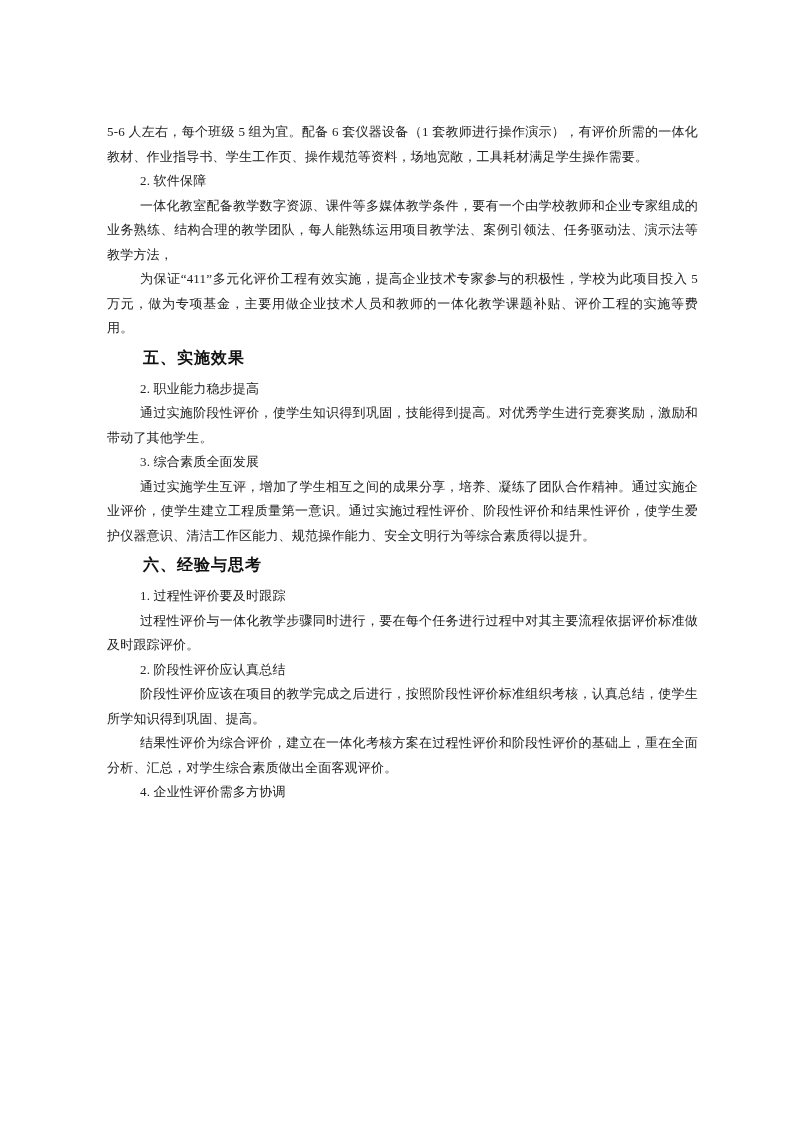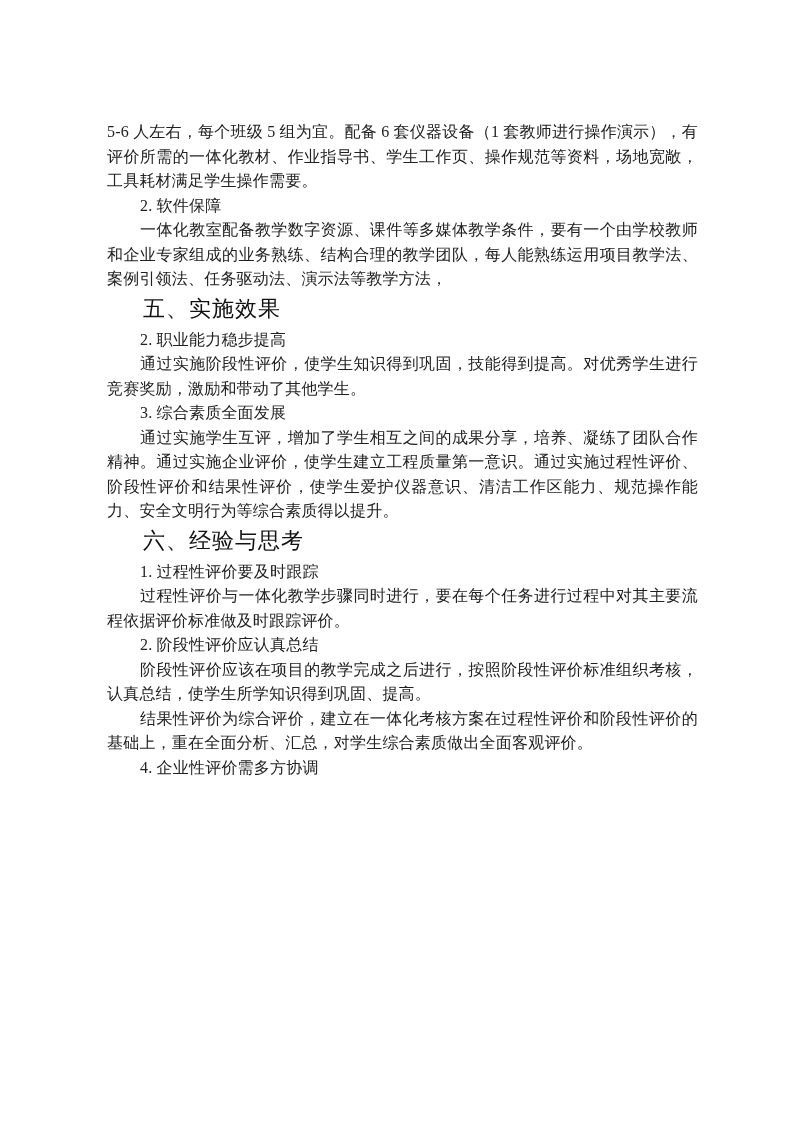--- a/index.html
+++ b/index.html
@@ -16,47 +16,48 @@
     font-family: "Liberation Serif", "DejaVu Serif", serif;
   }
   .content {
     position: absolute;
     left: 107px;
     top: 120px;
     width: 591px;
   }
   .para {
     margin: 0;
-    font-size: 16px;
+    font-size: 13px;
     line-height: 24.5px;
     color: #212121;
     text-align: justify;
     letter-spacing: 0.2px;
   }
   .para.indent {
     text-indent: 33px;
   }
   .heading {
     margin: 2px 0 4px 36px;
     font-family: "Liberation Sans", "DejaVu Sans", sans-serif;
-    font-weight: 400;
-    font-size: 22px;
+    font-weight: 700;
+    font-size: 16px;
     line-height: 30px;
     color: #111111;
     letter-spacing: 1px;
   }
 </style>
 </head>
 <body>
 
 <div class="page">
   <div class="content" id="content">
       <p class="para">5-6 人左右，每个班级 5 组为宜。配备 6 套仪器设备（1 套教师进行操作演示），有评价所需的一体化教材、作业指导书、学生工作页、操作规范等资料，场地宽敞，工具耗材满足学生操作需要。</p>
       <p class="para indent">2. 软件保障</p>
       <p class="para indent">一体化教室配备教学数字资源、课件等多媒体教学条件，要有一个由学校教师和企业专家组成的业务熟练、结构合理的教学团队，每人能熟练运用项目教学法、案例引领法、任务驱动法、演示法等教学方法，</p>
+      <p class="para indent">为保证“411”多元化评价工程有效实施，提高企业技术专家参与的积极性，学校为此项目投入 5 万元，做为专项基金，主要用做企业技术人员和教师的一体化教学课题补贴、评价工程的实施等费用。</p>
       <h2 class="heading">五、实施效果</h2>
       <p class="para indent">2. 职业能力稳步提高</p>
       <p class="para indent">通过实施阶段性评价，使学生知识得到巩固，技能得到提高。对优秀学生进行竞赛奖励，激励和带动了其他学生。</p>
       <p class="para indent">3. 综合素质全面发展</p>
       <p class="para indent">通过实施学生互评，增加了学生相互之间的成果分享，培养、凝练了团队合作精神。通过实施企业评价，使学生建立工程质量第一意识。通过实施过程性评价、阶段性评价和结果性评价，使学生爱护仪器意识、清洁工作区能力、规范操作能力、安全文明行为等综合素质得以提升。</p>
       <h2 class="heading">六、经验与思考</h2>
       <p class="para indent">1. 过程性评价要及时跟踪</p>
       <p class="para indent">过程性评价与一体化教学步骤同时进行，要在每个任务进行过程中对其主要流程依据评价标准做及时跟踪评价。</p>
       <p class="para indent">2. 阶段性评价应认真总结</p>
       <p class="para indent">阶段性评价应该在项目的教学完成之后进行，按照阶段性评价标准组织考核，认真总结，使学生所学知识得到巩固、提高。</p>

